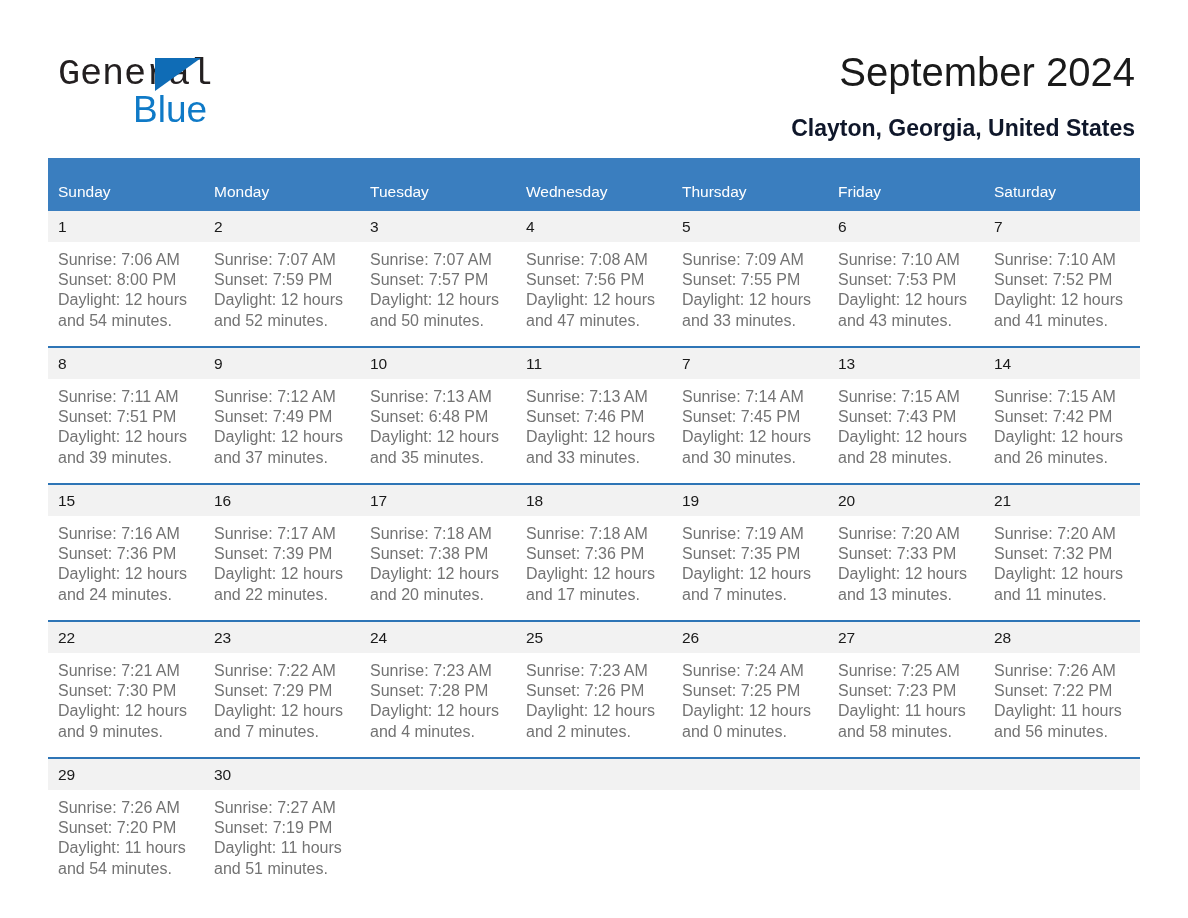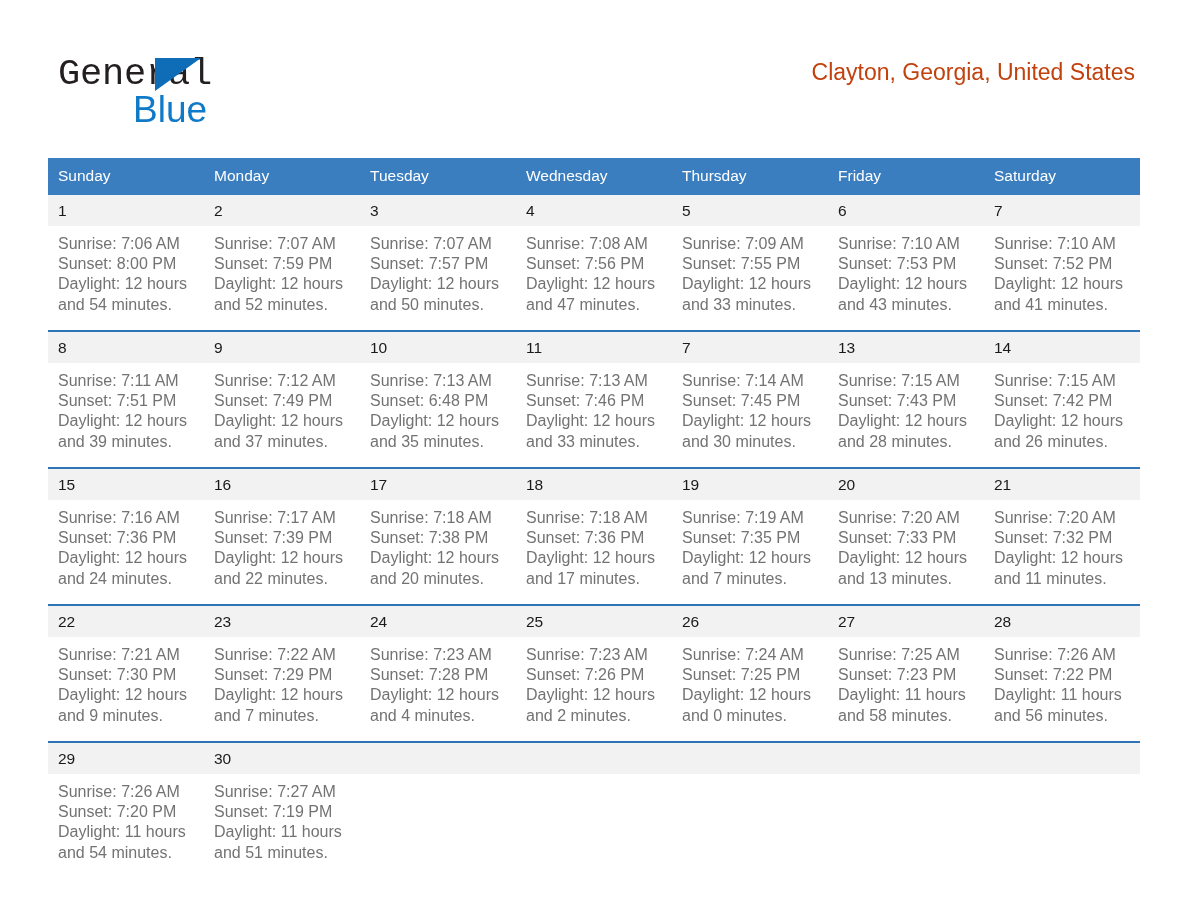--- a/index.html
+++ b/index.html
@@ -74,46 +74,46 @@
     text-align: right;
   }
   .cal-title {
     font-size: 40px;
     line-height: 48px;
     font-weight: 400;
     color: #1a1a1a;
     white-space: nowrap;
   }
   .cal-subtitle {
-    margin-top: 10px;
+    margin-top: 18px;
     font-size: 23px;
     line-height: 28px;
-    font-weight: 400;
-    color: #c2410c;
+    font-weight: 700;
+    color: #0f172a;
     white-space: nowrap;
   }
 
   
   .calendar {
     position: absolute;
     left: 48px;
     top: 158px;
     width: 1092px;
     border-collapse: collapse;
     table-layout: fixed;
   }
   .calendar col { width: 156px; }
 
   thead th {
     background: #3a7ebf;
     color: #ffffff;
     font-size: 15.5px;
     font-weight: 400;
     text-align: left;
-    padding: 8px 0 9px 10px;
+    padding: 24px 0 9px 10px;
     height: 20px;
     box-sizing: content-box;
     border: none;
   }
 
   tbody tr.week {
     border-top: 2px solid #2e75b6;
   }
   tbody tr.week:first-child {
     border-top: none;
@@ -155,20 +155,21 @@
 
   <div class="header">
 
     <div class="logo">
       <span class="logo-general">General</span>
       <span class="logo-tri"></span>
       <span class="logo-blue">Blue</span>
     </div>
 
     <div class="title-block">
+      <div class="cal-title">September 2024</div>
       <div class="cal-subtitle">Clayton, Georgia, United States</div>
     </div>
 
   </div>
 
   <table class="calendar">
     <colgroup>
       <col>
         <col>
         <col>

